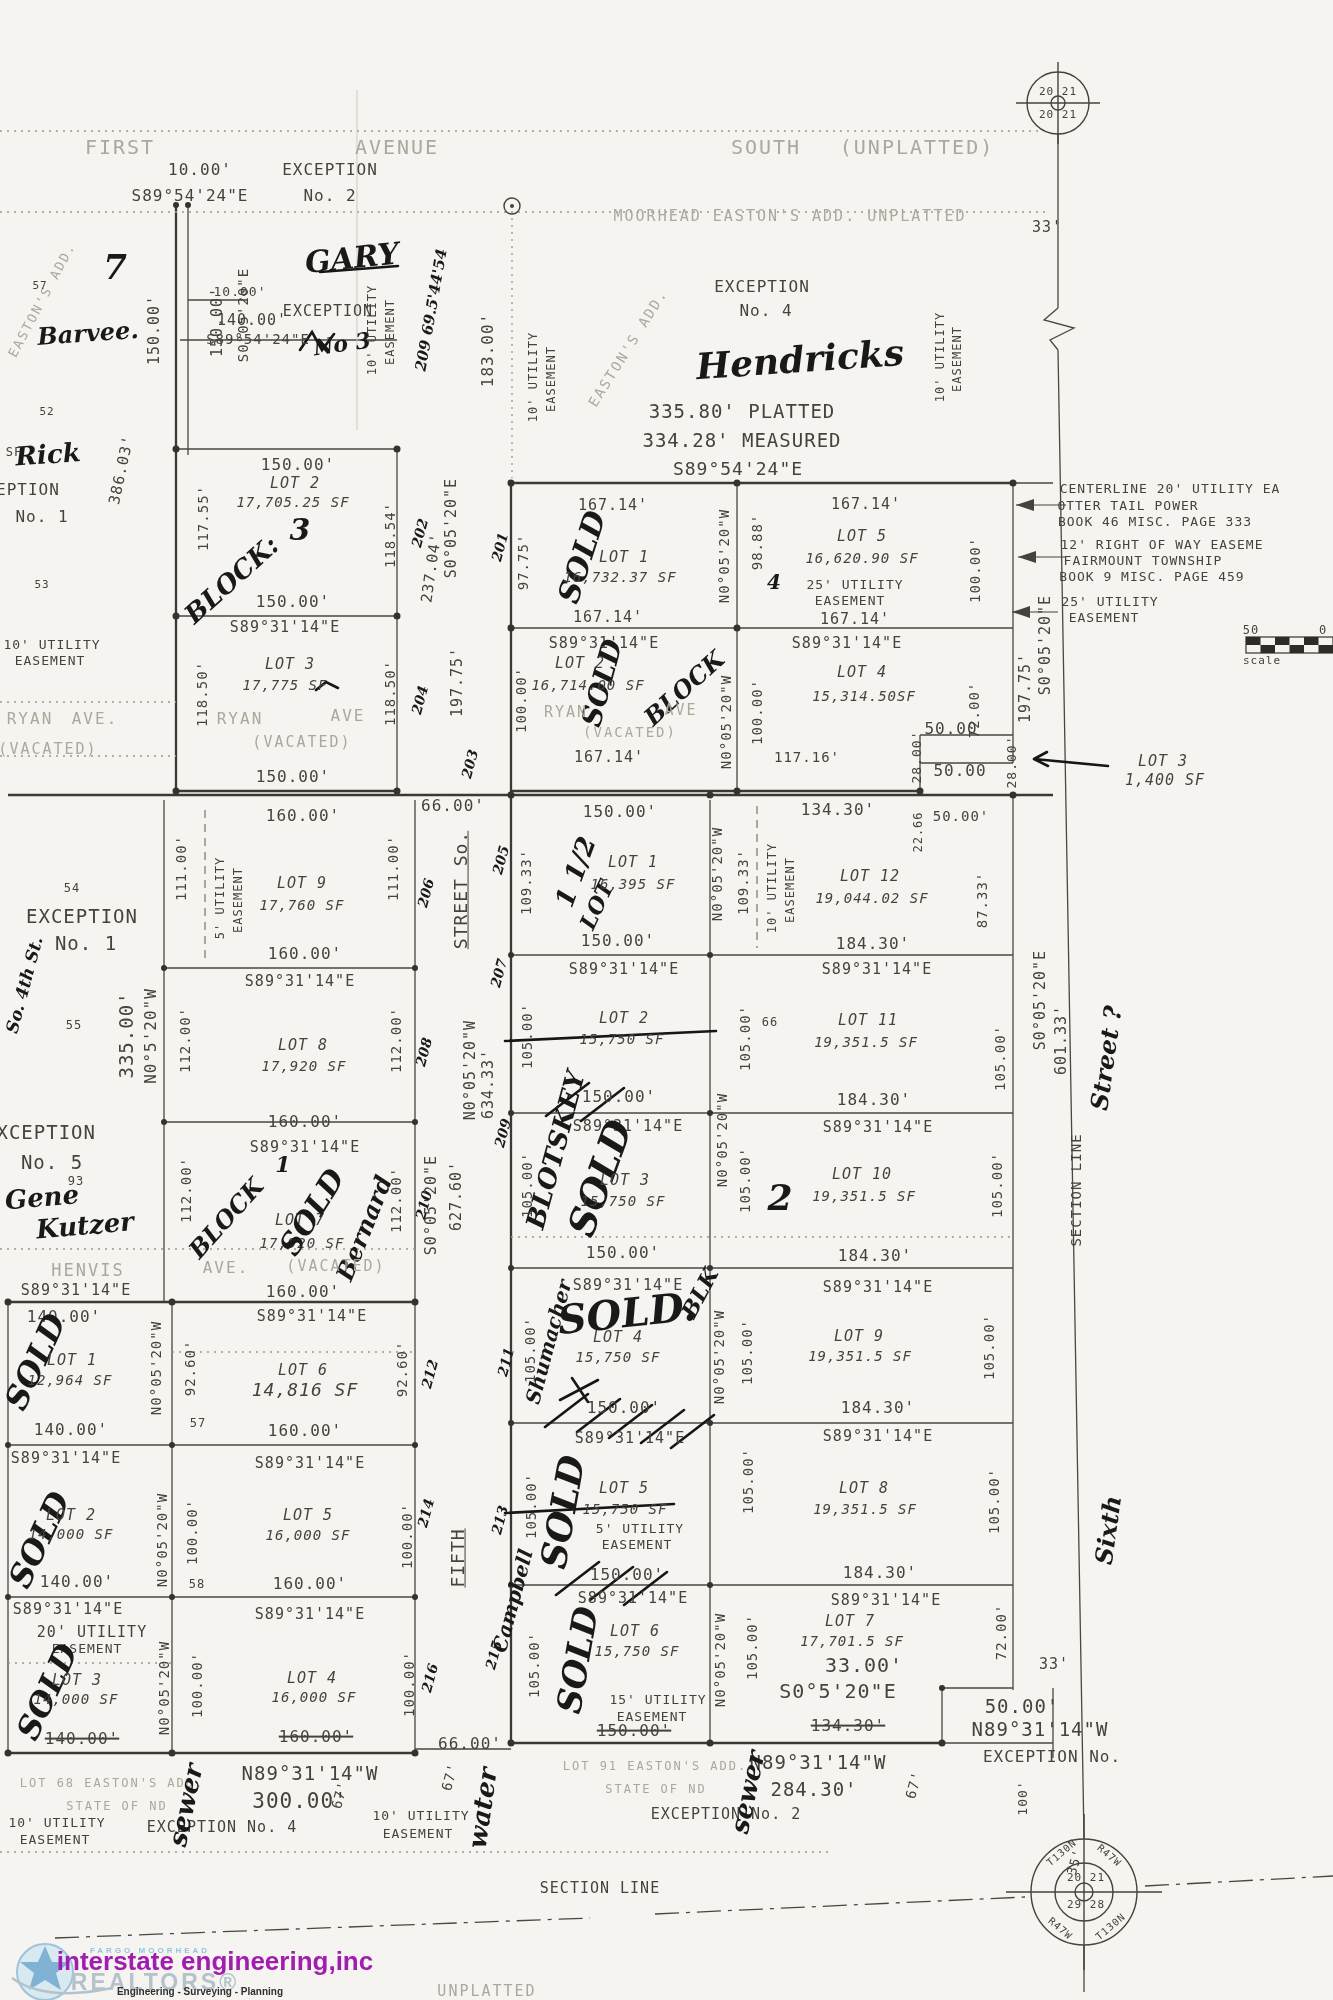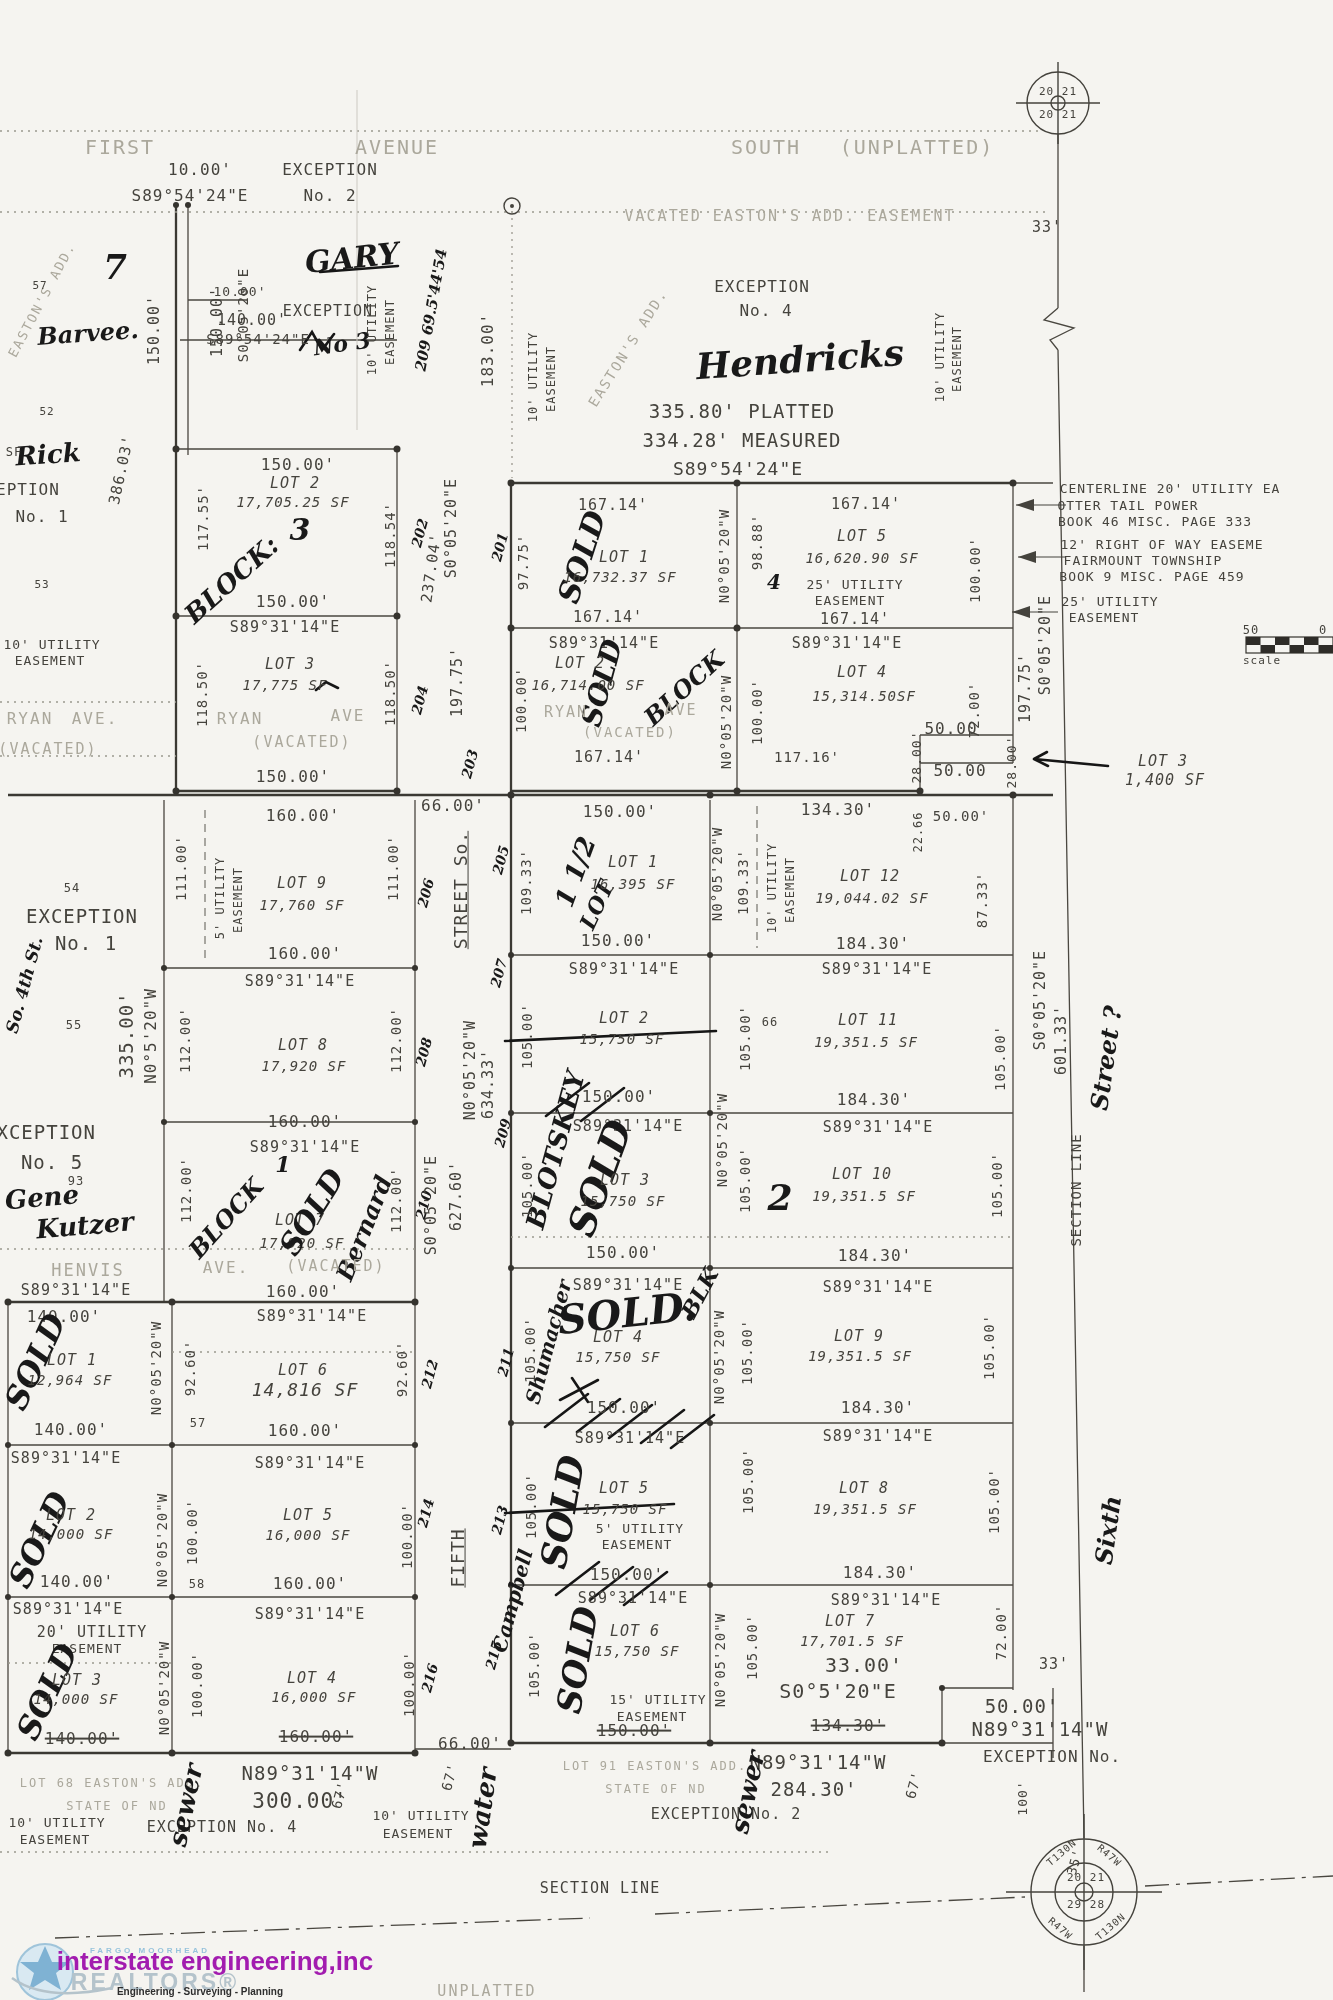--- a/index.html
+++ b/index.html
@@ -193,21 +193,21 @@
       <div class="lbl p" style="left: 14px; top: 452px; font-size: 12px; --r: 0deg;">SF</div>
       <div class="lbl p" style="left: 122px; top: 470px; font-size: 15px; --r: -78deg;">386.03'</div>
       <div class="lbl p" style="left: 12px; top: 490px; font-size: 16px; --r: 0deg;">EXCEPTION</div>
       <div class="lbl p" style="left: 42px; top: 517px; font-size: 16px; --r: 0deg;">No. 1</div>
       <div class="lbl p" style="left: 42px; top: 585px; font-size: 11px; --r: 0deg;">53</div>
       <div class="lbl p" style="left: 52px; top: 645px; font-size: 13px; --r: 0deg;">10' UTILITY</div>
       <div class="lbl p" style="left: 50px; top: 661px; font-size: 13px; --r: 0deg;">EASEMENT</div>
       <div class="lbl d" style="left: 30px; top: 719px; font-size: 16px; --r: 0deg;">RYAN</div>
       <div class="lbl d" style="left: 95px; top: 719px; font-size: 16px; --r: 0deg;">AVE.</div>
       <div class="lbl d" style="left: 48px; top: 750px; font-size: 15px; --r: 0deg;">(VACATED)</div>
-      <div class="lbl d" style="left: 790px; top: 217px; font-size: 15px; --r: 0deg;">VACATED EASTON'S ADD. EASEMENT</div>
+      <div class="lbl d" style="left: 790px; top: 217px; font-size: 15px; --r: 0deg;">MOORHEAD EASTON'S ADD. UNPLATTED</div>
       <div class="lbl d" style="left: 628px; top: 348px; font-size: 14px; --r: -58deg;">EASTON'S ADD.</div>
       <div class="lbl p" style="left: 762px; top: 287px; font-size: 16px; --r: 0deg;">EXCEPTION</div>
       <div class="lbl p" style="left: 766px; top: 311px; font-size: 16px; --r: 0deg;">No. 4</div>
       <div class="lbl h" style="left: 800px; top: 360px; font-size: 36px; --r: -4deg;">Hendricks</div>
       <div class="lbl p" style="left: 488px; top: 350px; font-size: 16px; --r: -90deg;">183.00'</div>
       <div class="lbl p" style="left: 533px; top: 377px; font-size: 12px; --r: -90deg;">10' UTILITY</div>
       <div class="lbl p" style="left: 551px; top: 379px; font-size: 12px; --r: -90deg;">EASEMENT</div>
       <div class="lbl p" style="left: 742px; top: 412px; font-size: 19px; --r: 0deg;">335.80' PLATTED</div>
       <div class="lbl p" style="left: 742px; top: 441px; font-size: 19px; --r: 0deg;">334.28' MEASURED</div>
       <div class="lbl p" style="left: 738px; top: 469px; font-size: 18px; --r: 0deg;">S89°54'24"E</div>

